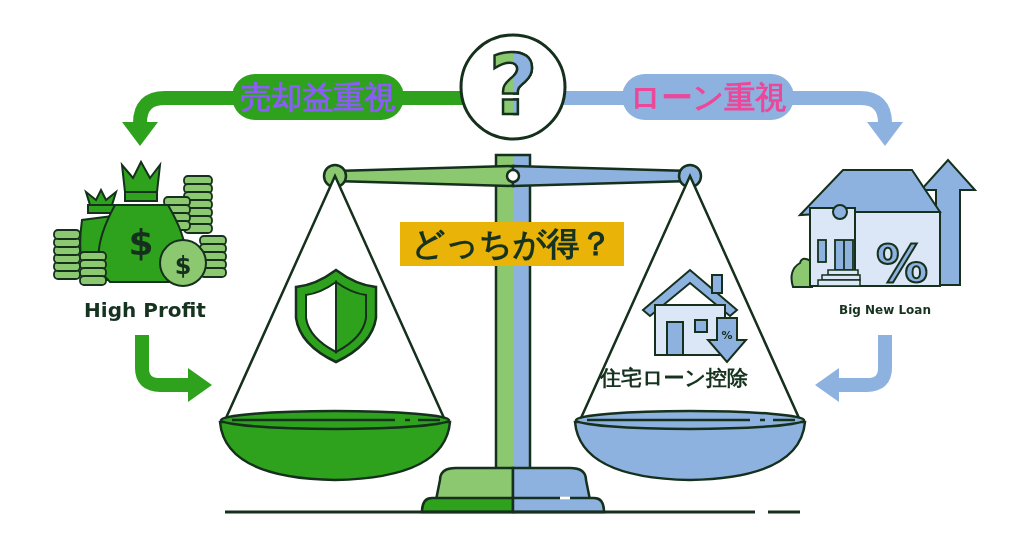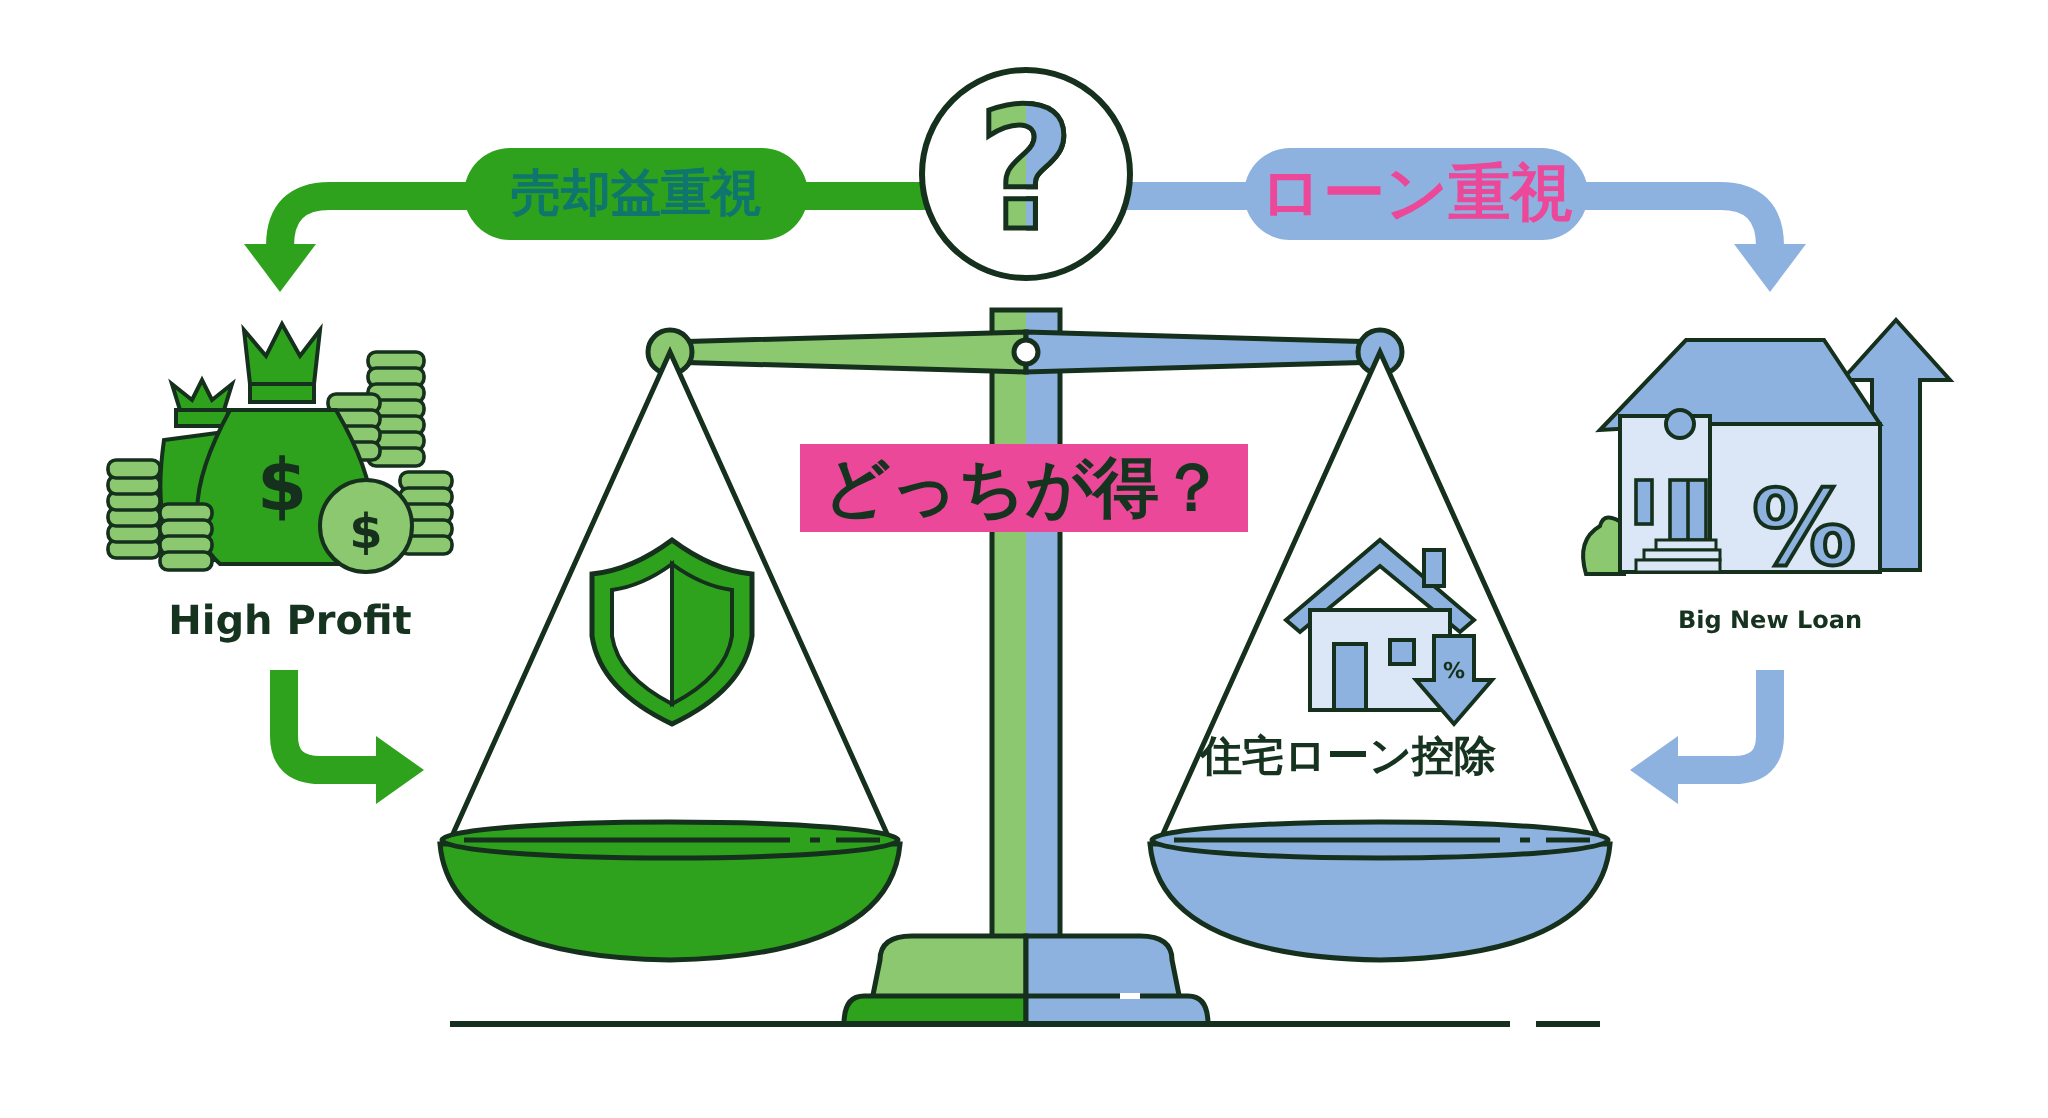--- a/index.html
+++ b/index.html
@@ -177,25 +177,25 @@
 <div style="position:absolute; left:473px; top:35px; width:80px; height:100px; text-align:center; font-size:84px; line-height:100px; font-weight:bold; color:#8cc870; -webkit-text-stroke:2.5px #15301c; overflow:hidden;">
   <span>?</span>
 </div>
 <div style="position:absolute; left:513px; top:35px; width:40px; height:100px; overflow:hidden;">
   <div style="position:absolute; left:-40px; top:0; width:80px; height:100px; text-align:center; font-size:84px; line-height:100px; font-weight:bold; color:#8eb2e0; -webkit-text-stroke:2.5px #15301c;">
     <span>?</span>
   </div>
 </div>
 
 
-<div class="pill-label" style="left:232px; top:79px; width:172px; font-size:25px; line-height:36px; color:#0f766e;">売却益重視</div>
+<div class="pill-label" style="left:232px; top:79px; width:172px; font-size:31px; line-height:36px; color:#8b5cf6;">売却益重視</div>
 <div class="pill-label" style="left:622px; top:79px; width:172px; font-size:31px; line-height:36px; color:#ec4899;">ローン重視</div>
 
 
-<div class="label-html" style="left:400px; top:222px; width:224px; text-align:center; font-size:33px; line-height:44px; background:#ec4899;">どっちが得？</div>
+<div class="label-html" style="left:400px; top:222px; width:224px; text-align:center; font-size:33px; line-height:44px; background:#eab308;">どっちが得？</div>
 
 
 <div class="label-html" style="left:60px; top:297px; width:170px; text-align:center; font-size:20px; line-height:26px;">High Profit</div>
 <div class="label-html" style="left:795px; top:297px; width:180px; text-align:center; font-size:12px; line-height:26px;">Big New Loan</div>
 
 
 <div class="label-html" style="left:600px; top:364px; width:180px; text-align:left; font-size:21px; line-height:28px;">住宅ローン控除</div>
 </div>
 
 </body></html>

